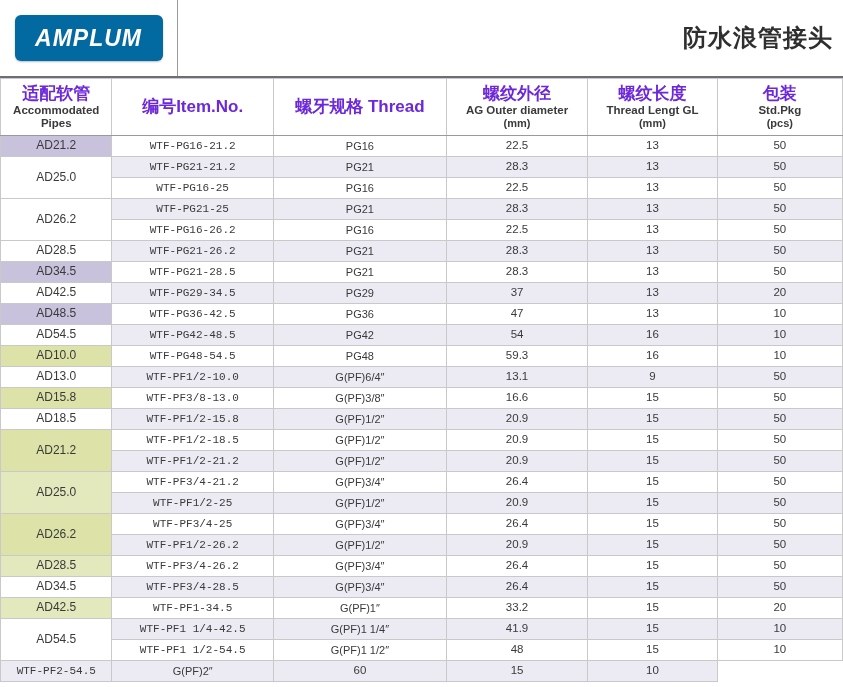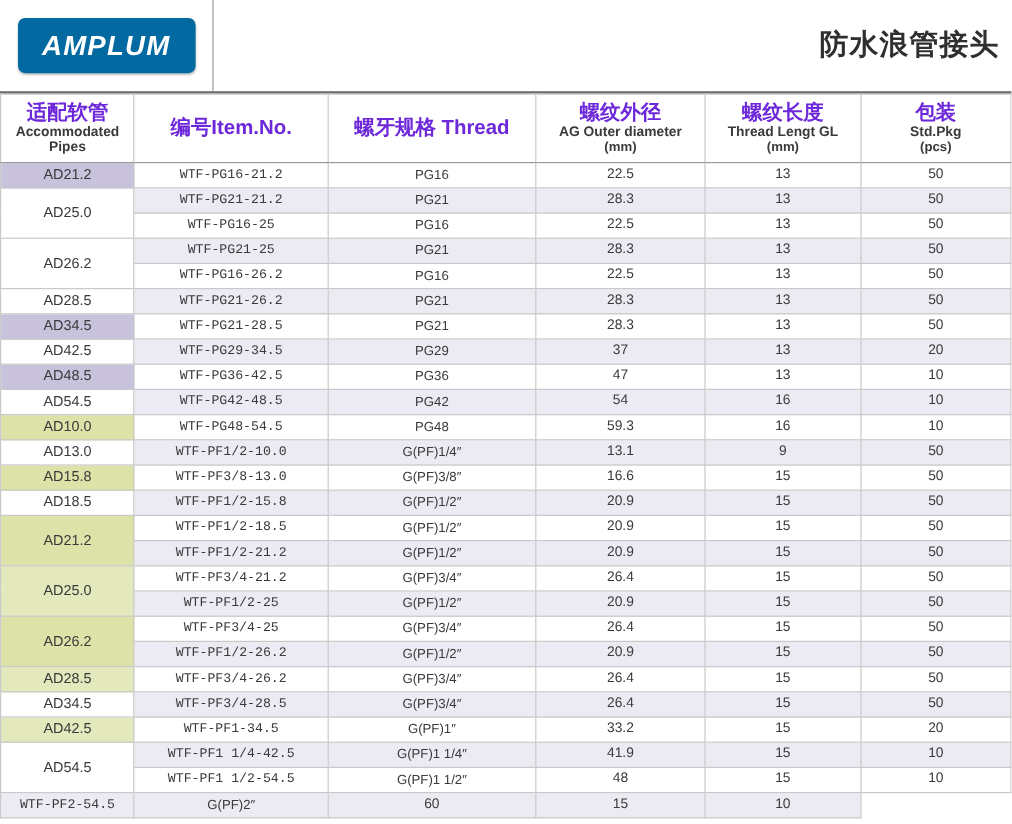--- a/index.html
+++ b/index.html
@@ -245,21 +245,21 @@
           <td class="pipe bg-green" rowspan="1">AD10.0</td>
           <td class="item">WTF-PG48-54.5</td>
           <td class="thread">PG48</td>
           <td class="">59.3</td>
           <td class="">16</td>
           <td class="">10</td>
         </tr>
         <tr class="alt">
           <td class="pipe bg-green2" rowspan="1">AD13.0</td>
           <td class="item">WTF-PF1/2-10.0</td>
-          <td class="thread">G(PF)1/4″</td>
+          <td class="thread">G(PF)6/4″</td>
           <td class="">13.1</td>
           <td class="">9</td>
           <td class="">50</td>
         </tr>
         <tr>
           <td class="pipe bg-green" rowspan="1">AD15.8</td>
           <td class="item">WTF-PF3/8-13.0</td>
           <td class="thread">G(PF)3/8″</td>
           <td class="">16.6</td>
           <td class="">15</td>

